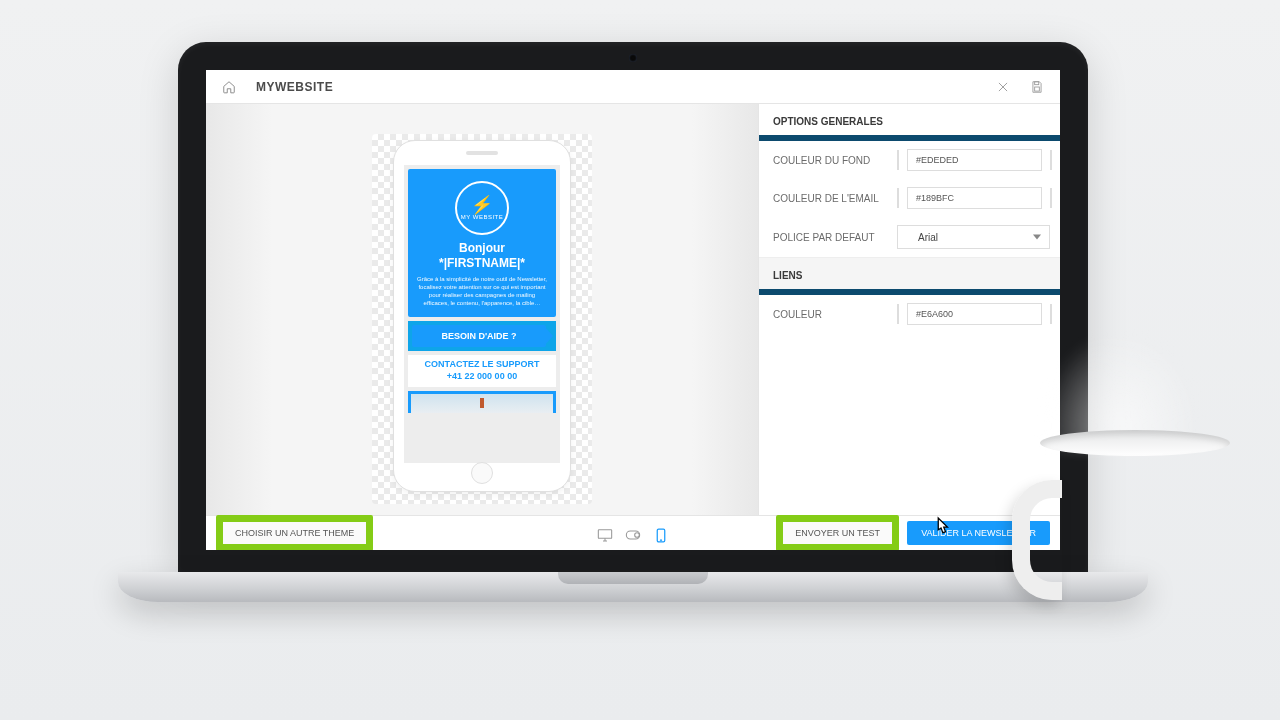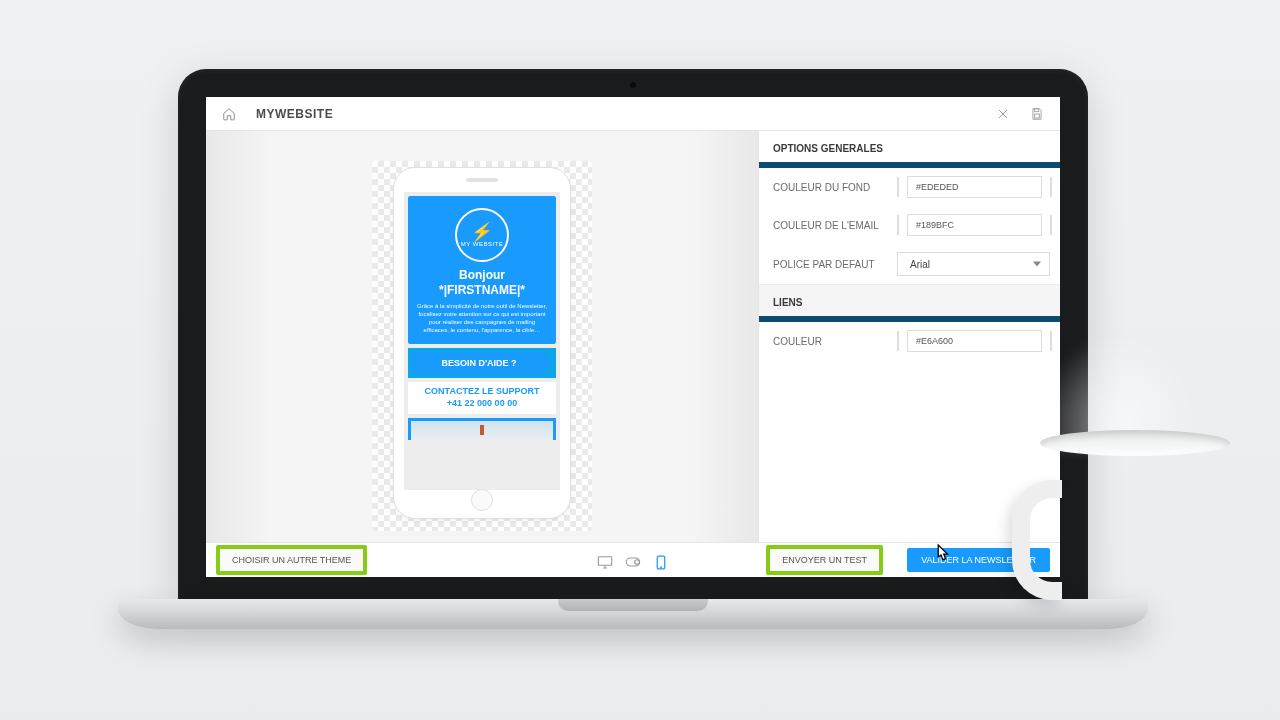--- a/index.html
+++ b/index.html
@@ -4,21 +4,21 @@
 <style>
   * { box-sizing: border-box; margin: 0; padding: 0; }
   body {
     width: 1280px; height: 720px;
     background: linear-gradient(180deg, #f0f1f2 0%, #eaecee 100%);
     font-family: Arial, sans-serif;
     position: relative; overflow: hidden;
   }
   
   .laptop {
-    position: absolute; left: 178px; top: 69px;
+    position: absolute; left: 178px; top: 42px;
     width: 1100px; height: 565px;
   }
   .laptop-bezel {
     width: 910px; height: 530px;
     background: #1a1b1d;
     border-radius: 28px 28px 0 0;
     padding: 28px 28px 22px 28px;
     box-shadow: 0 10px 40px rgba(0,0,0,.15), inset 0 2px 6px rgba(255,255,255,.05);
     position: relative;
   }
@@ -151,43 +151,43 @@
   }
   .row-label { font-size:10px; color:#6b6b6b; flex:0 0 116px; }
   .swatch { width:18px; height:20px; border:1px solid #ddd; }
   .val-input {
     flex:1; height:22px; border:1px solid #ddd; background:#fff;
     font-size:9px; color:#555; padding:0 8px;
   }
   .mini-add { width:14px; height:20px; border:1px solid #ddd; background:#fafafa; }
   .select {
     flex:1; height:24px; border:1px solid #ddd; background:#fff;
-    font-size:10px; color:#444; padding:0 12px; position:relative;
+    font-size:10px; color:#444; padding:0 20px; position:relative;
     display:flex; align-items:center;
   }
   .select::after{
     content:""; position:absolute; right:8px; top:50%; transform:translateY(-50%);
     width:0;height:0;border-left:4px solid transparent;border-right:4px solid transparent;
     border-top:5px solid #888;
   }
 
   
   .footer {
     height:35px; border-top:1px solid #e5e5e5; background:#fff;
     display:flex; align-items:center; padding:0 10px; gap:10px;
   }
   .pill-btn {
-    border:4px solid #84cc16; background:#fafafa; color:#555;
+    border:7px solid #84cc16; background:#fafafa; color:#555;
     font-size:9px; padding:6px 12px; border-radius:2px; cursor:pointer;
   }
   .device-toggle { margin-left:auto; margin-right:auto; display:flex; gap:12px; align-items:center; position:absolute; left:50%; transform:translateX(-50%); bottom:8px;}
   .footer{position:relative;}
   .dev-ic { width:16px; height:14px; display:flex; align-items:center; justify-content:center; cursor:pointer; }
   .dev-ic.active svg * { stroke:#189bfc; }
-  .right-actions { margin-left:auto; display:flex; gap:24px; align-items:center; }
+  .right-actions { margin-left:auto; display:flex; gap:8px; align-items:center; }
   .primary-btn {
     background:#189bfc; color:#fff; font-size:9px; padding:7px 14px;
     border:none; border-radius:2px; cursor:pointer;
   }
   .cursor-overlay {
     position:absolute; right:108px; bottom:4px; pointer-events:none;
   }
 
   
   .mug {

